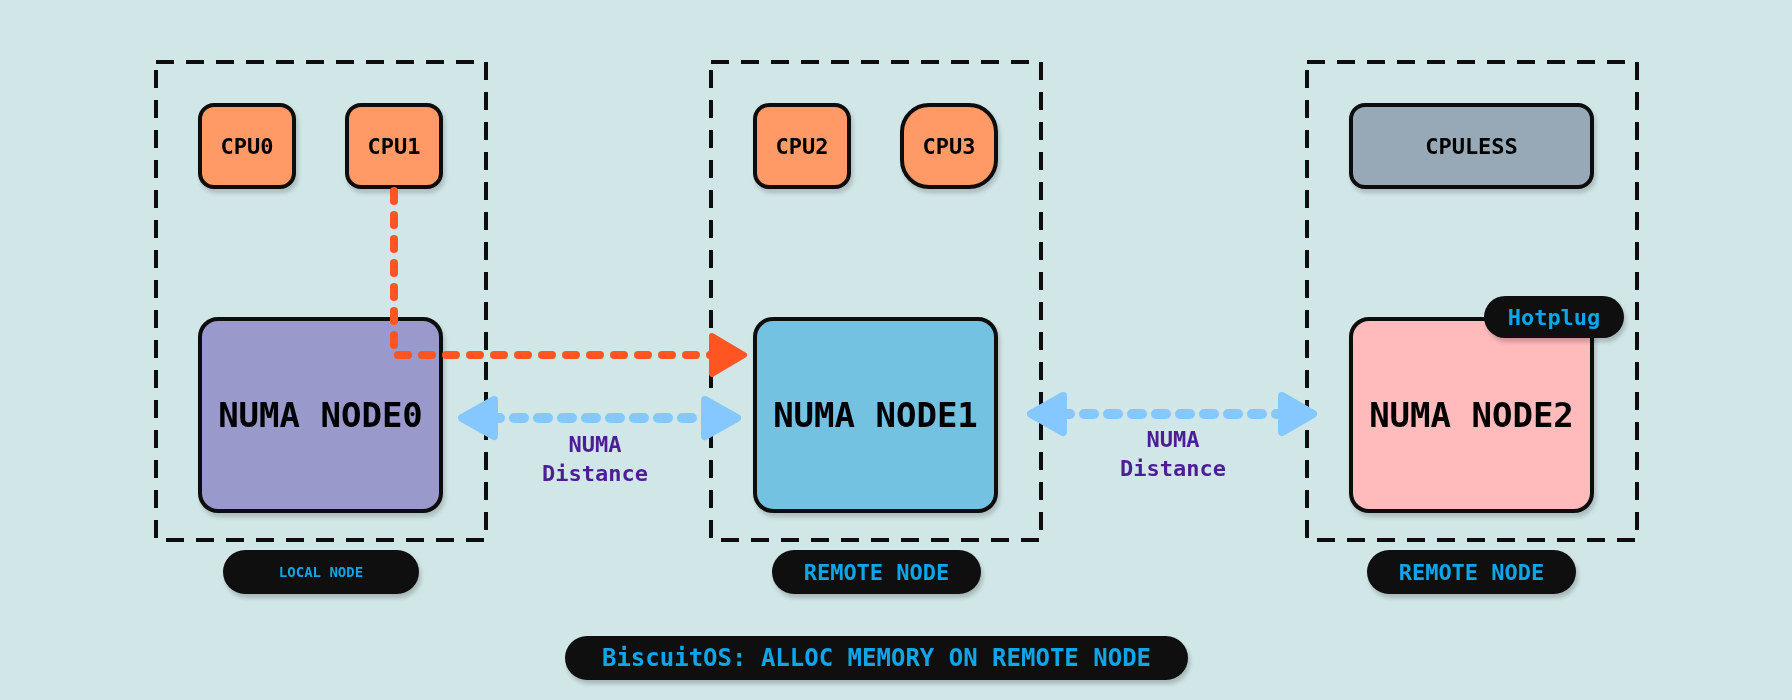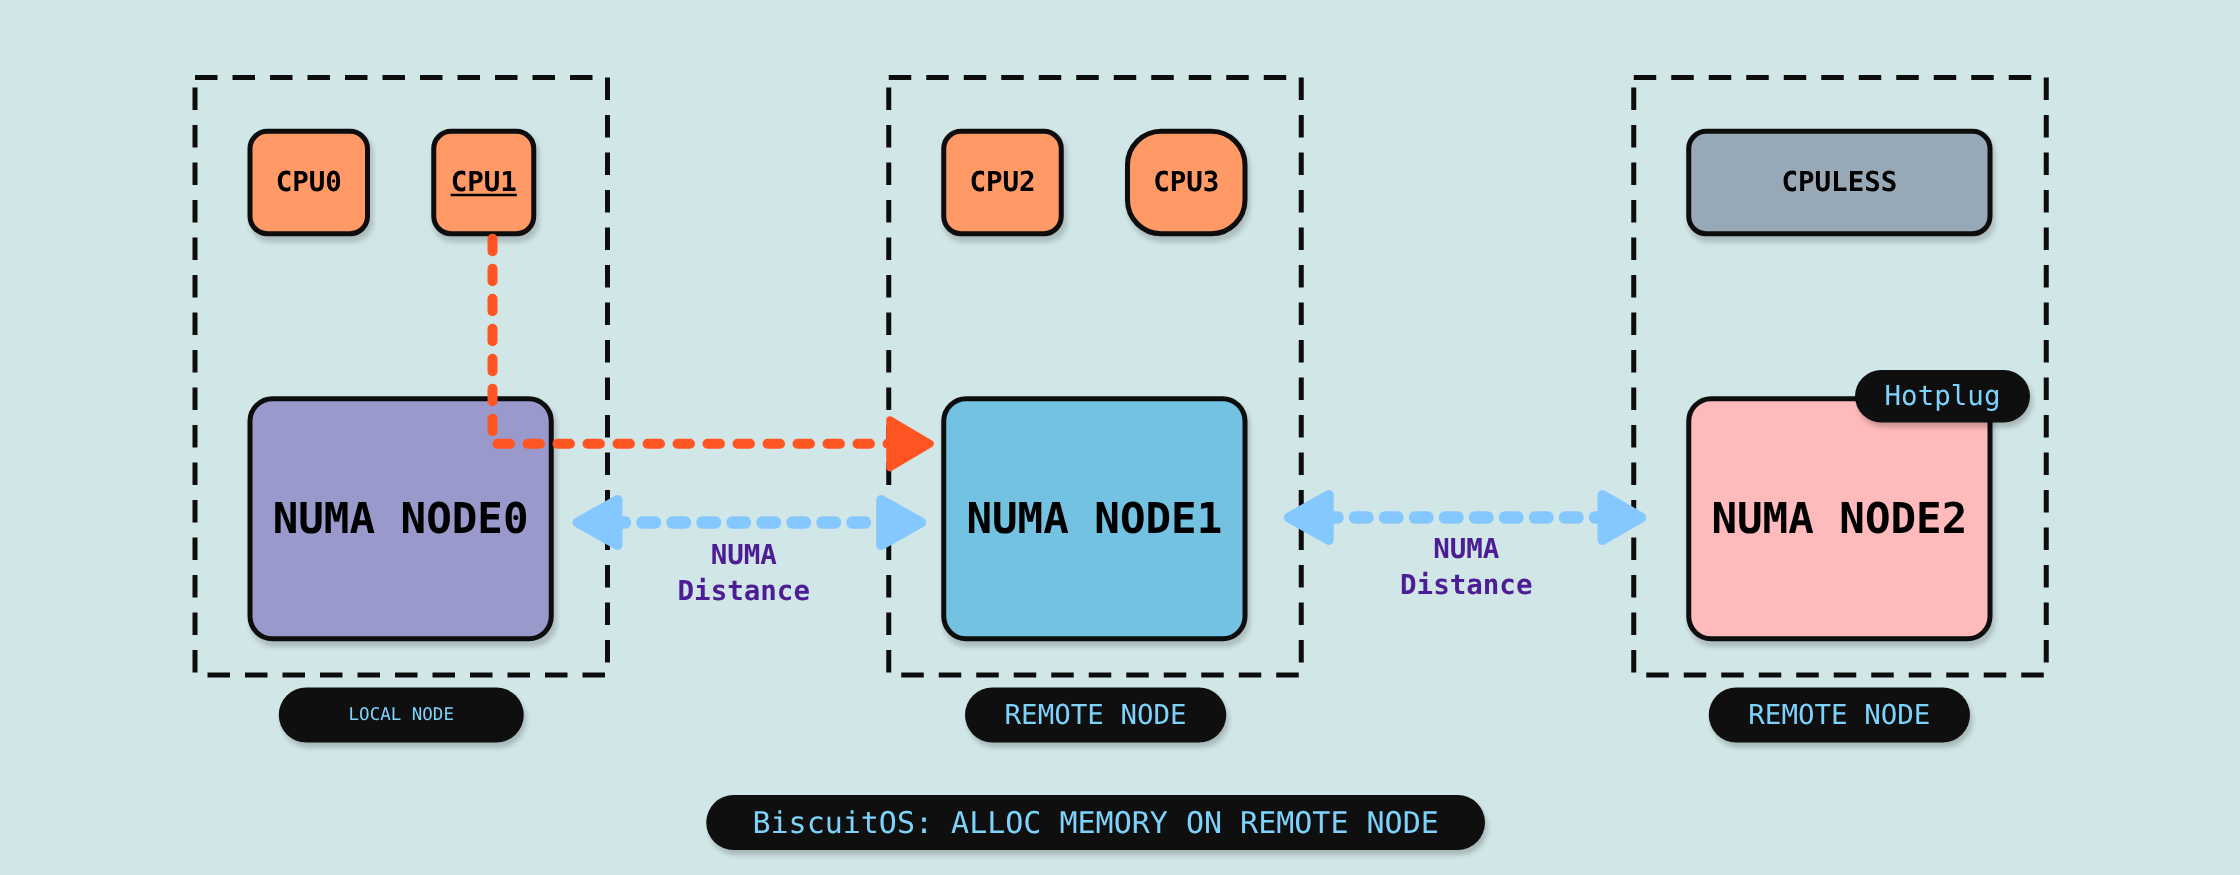--- a/index.html
+++ b/index.html
@@ -27,22 +27,22 @@
     }
     .cpu { background: #ff9966; font-size: 22px; }
     .cpuless { background: #97a9b7; font-size: 22px; }
     .node {
       border-radius: 20px;
       font-size: 34px;
     }
     .pill {
       position: absolute;
       background: #0f0f0f;
-      color: #7dd3fc;
-      font-weight: normal;
+      color: #0ea5e9;
+      font-weight: bold;
       border-radius: 24px;
       display: flex; align-items: center; justify-content: center;
       box-shadow: 2px 4px 4px rgba(0,0,0,0.2);
     }
     .dist-label {
       position: absolute;
       color: #4c1d95;
       font-weight: bold;
       font-size: 22px;
       text-align: center;
@@ -63,21 +63,21 @@
       <rect x="0" y="0" width="330" height="478" fill="none" stroke="#0d0d0d" stroke-width="4" stroke-dasharray="18 12"></rect>
     </svg>
 </div>
 <div class="dashbox" style="left:1307px;top:62px;width:330px;height:478px;">
   <svg width="330" height="478">
       <rect x="0" y="0" width="330" height="478" fill="none" stroke="#0d0d0d" stroke-width="4" stroke-dasharray="18 12"></rect>
     </svg>
 </div>
 
 <div class="chip cpu" style="left:198px;top:103px;width:98px;height:86px;">CPU0</div>
-<div class="chip cpu" style="left:345px;top:103px;width:84px;height:86px;text-decoration:underline;">CPU1</div>
+<div class="chip cpu" style="left:345px;top:103px;width:98px;height:86px;">CPU1</div>
 <div class="chip cpu" style="left:753px;top:103px;width:98px;height:86px;">CPU2</div>
 <div class="chip cpu" style="left:900px;top:103px;width:98px;height:86px;border-radius:29px;">CPU3</div>
 <div class="chip cpuless" style="left:1349px;top:103px;width:245px;height:86px;">CPULESS</div>
 
 <div class="chip node" style="left:198px;top:317px;width:245px;height:196px;background:#9999cc;">NUMA NODE0</div>
 <div class="chip node" style="left:753px;top:317px;width:245px;height:196px;background:#73c2e1;">NUMA NODE1</div>
 <div class="chip node" style="left:1349px;top:317px;width:245px;height:196px;background:#ffbbbb;">NUMA NODE2</div>
 
 <svg id="overlay" width="1792" height="700">
 

